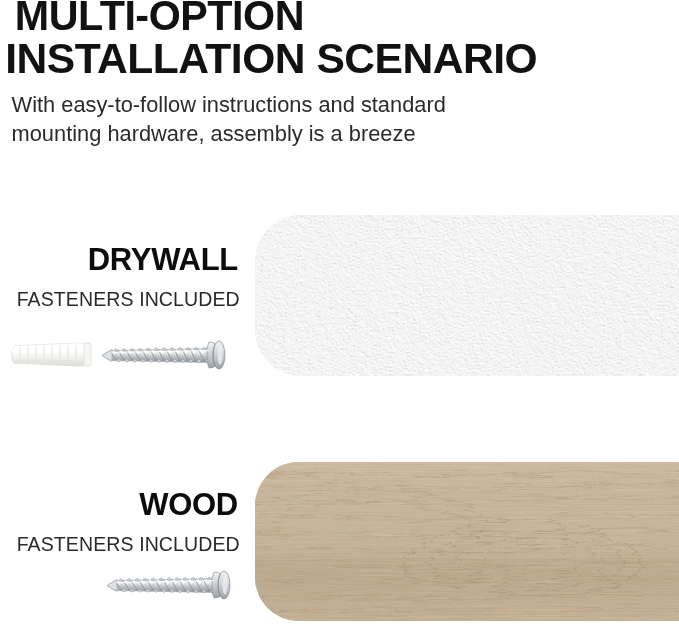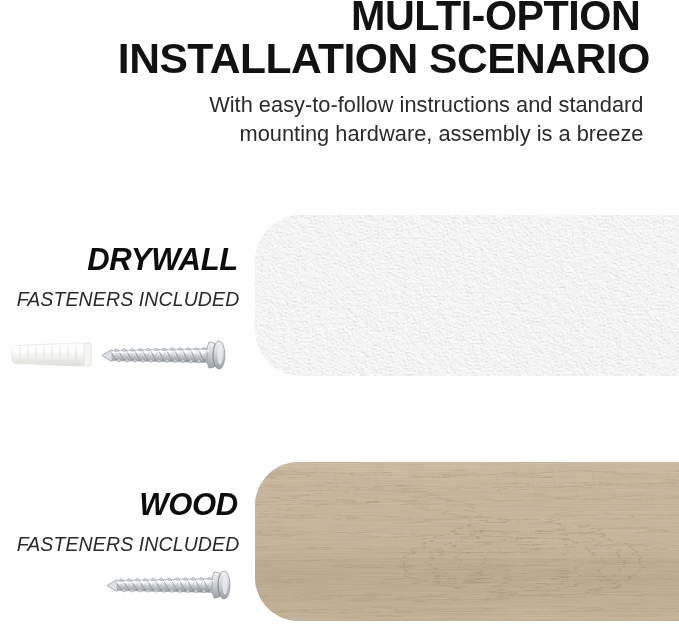--- a/index.html
+++ b/index.html
@@ -12,24 +12,24 @@
     height: 627px;
     position: relative;
     overflow: hidden;
     font-family: "Liberation Sans", sans-serif;
     -webkit-font-smoothing: antialiased;
   }
 
   
   .header {
     position: absolute;
-    left: 16px;
+    left: 2px;
     top: 0;
     width: 637px;
-    text-align: right;
+    text-align: left;
   }
   .title-line {
     color: #121212;
     font-family: "Liberation Sans", sans-serif;
     font-weight: 700;
     letter-spacing: -0.5px;
     white-space: nowrap;
     line-height: 0.98;
   }
   .title-1 {
@@ -77,21 +77,20 @@
     border-radius: 44px 0 0 44px;
     background: #c3ab8c;
   }
 
   
   .section {
     position: absolute;
     width: 238px;
     left: 0;
     text-align: right;
-    font-style: italic;
   }
   .sec-drywall { top: 243px; }
   .sec-wood    { top: 488px; }
 
   .sec-title {
     color: #0d0d0d;
     font-family: "Liberation Sans", sans-serif;
     font-weight: 700;
     font-size: 32px;
     line-height: 1;

